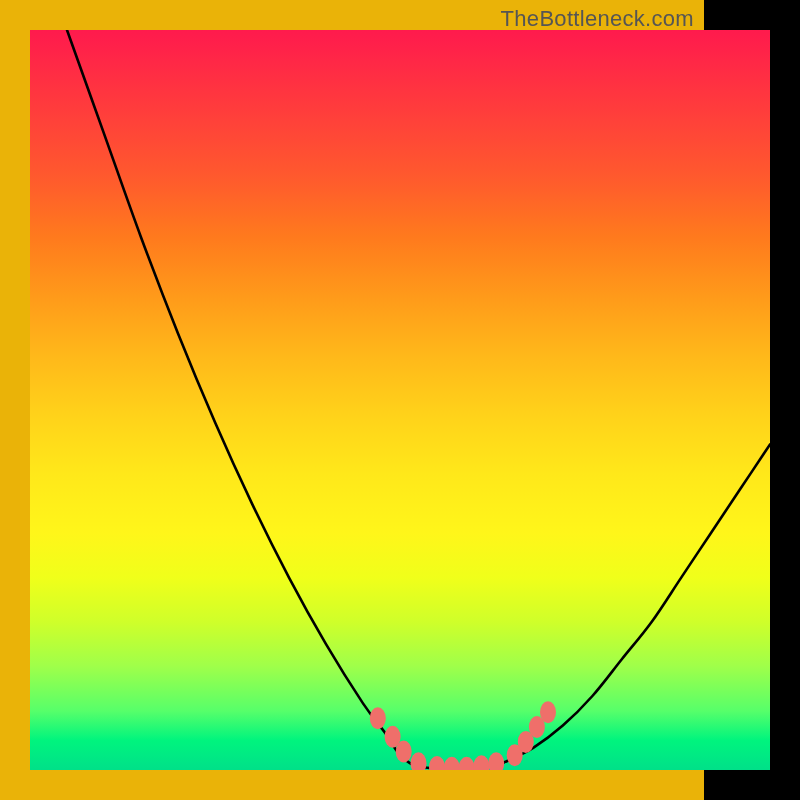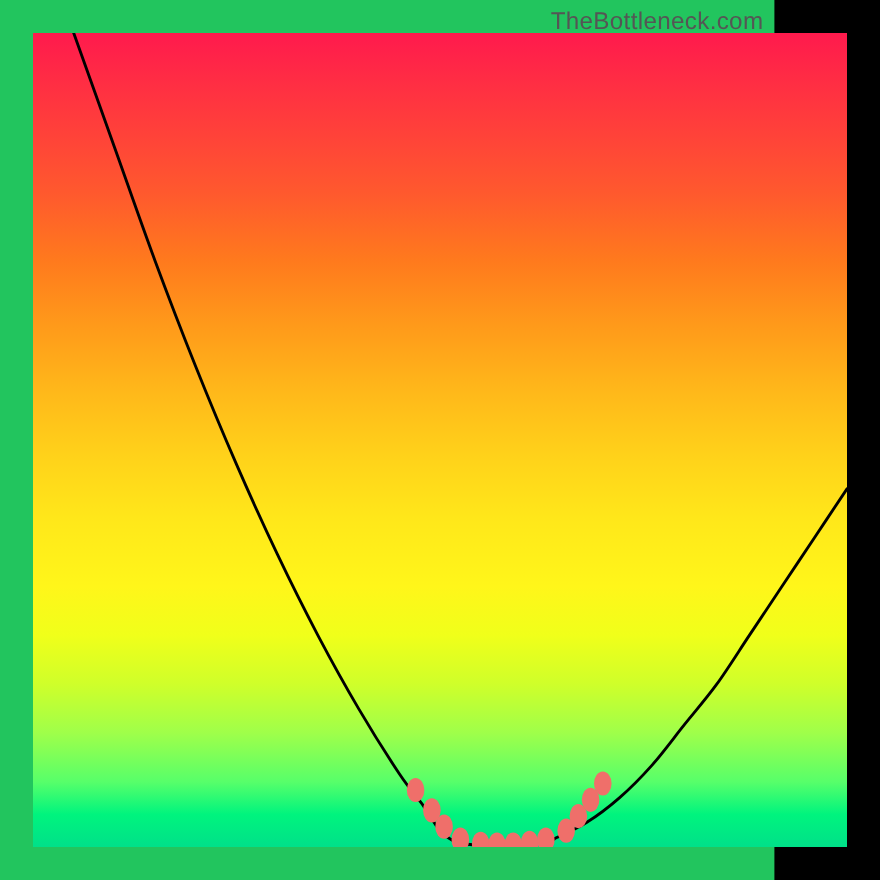--- a/index.html
+++ b/index.html
@@ -8,21 +8,21 @@
     width: 800px;
     height: 800px;
     background: #000;
     overflow: hidden;
     font-family: Arial, Helvetica, sans-serif;
   }
   .frame {
     position: relative;
     width: 704px;
     height: 800px;
-    background: #22c55e;
+    background: #eab308;
   }
   .plot-area {
     position: absolute;
     left: 30px;
     top: 30px;
     width: 740px;
     height: 740px;
     
     background: linear-gradient(
       to bottom,

